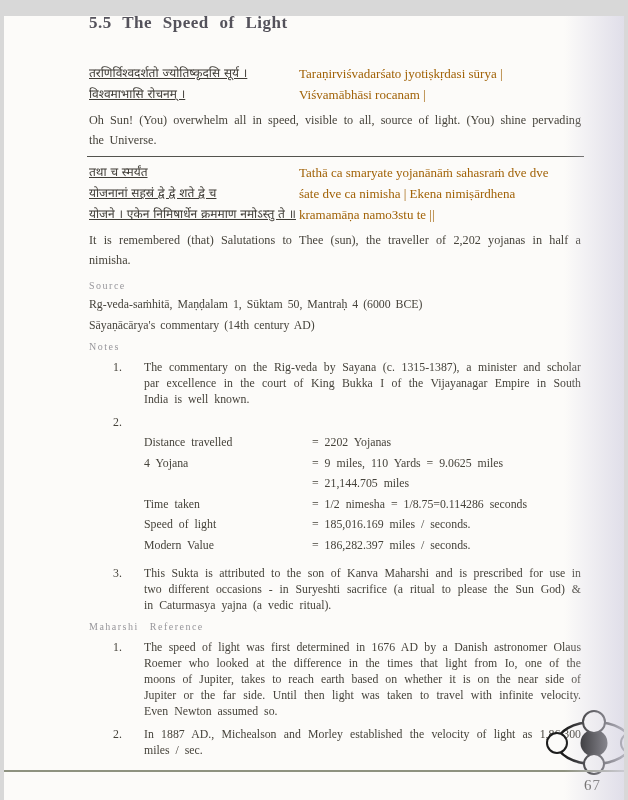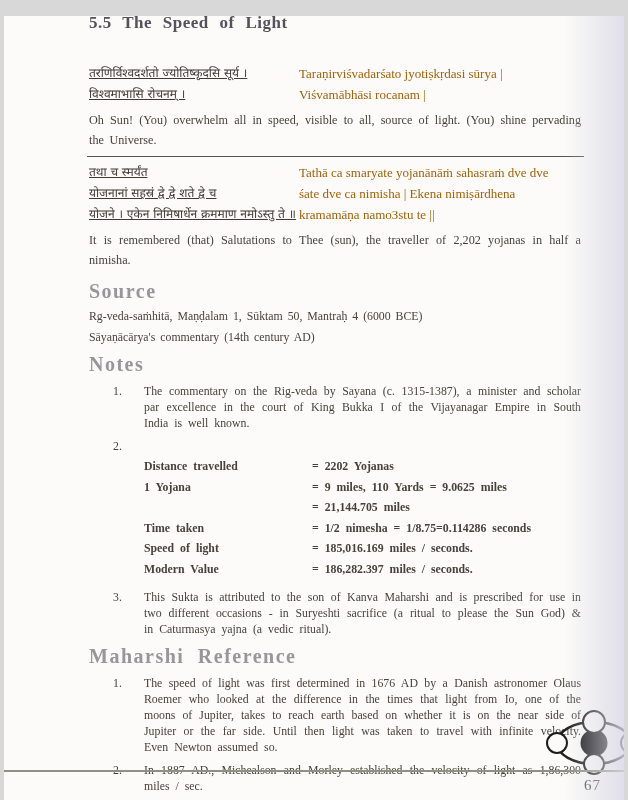--- a/index.html
+++ b/index.html
@@ -64,22 +64,22 @@
     color: #46433b;
   }
   .verse-rule {
     border: none;
     border-top: 1.6px solid #53534e;
     margin: 6px 0 2px -2px;
     width: 101%;
   }
   .sec-head {
     margin: 8px 0 0 0;
-    font-size: 20px;
-    font-weight: bold;
+    font-size: 10px;
+    font-weight: normal;
     color: #97969b;
     letter-spacing: 1.5px;
     word-spacing: 7px;
   }
   .sec-head.src { margin-top: 10px; }
   .src-line {
     margin: 6px 0 0 0;
     font-size: 11.8px;
     line-height: 15px;
     word-spacing: 2px;
@@ -97,21 +97,21 @@
     color: #46433b;
   }
   .note-text {
     flex: 1;
     font-size: 11.8px;
     line-height: 16px;
     text-align: justify;
     word-spacing: 3px;
     color: #46433b;
   }
-  .comp-table { margin: 5px 0 2px 55px; font-weight: bold; }
+  .comp-table { margin: 5px 0 2px 55px; }
   .comp-row { display: flex; height: 20.5px; }
   .comp-label {
     flex: 0 0 168px;
     font-size: 11.8px;
     word-spacing: 3px;
     color: #46433b;
   }
   .comp-value {
     flex: 1;
     font-size: 11.8px;
@@ -199,21 +199,21 @@
     <div class="note-item">
       <span class="note-num">2.</span>
     </div>
 
     <div class="comp-table">
       <div class="comp-row">
         <span class="comp-label">Distance travelled</span>
         <span class="comp-value">= 2202 Yojanas</span>
       </div>
       <div class="comp-row">
-        <span class="comp-label">1 Yojana</span>
+        <span class="comp-label">4 Yojana</span>
         <span class="comp-value">= 9 miles, 110 Yards = 9.0625 miles</span>
       </div>
       <div class="comp-row">
         <span class="comp-label"></span>
         <span class="comp-value">=  21,144.705  miles</span>
       </div>
       <div class="comp-row">
         <span class="comp-label">Time taken</span>
         <span class="comp-value">= 1/2 nimesha =  1/8.75=0.114286  seconds</span>
       </div>

